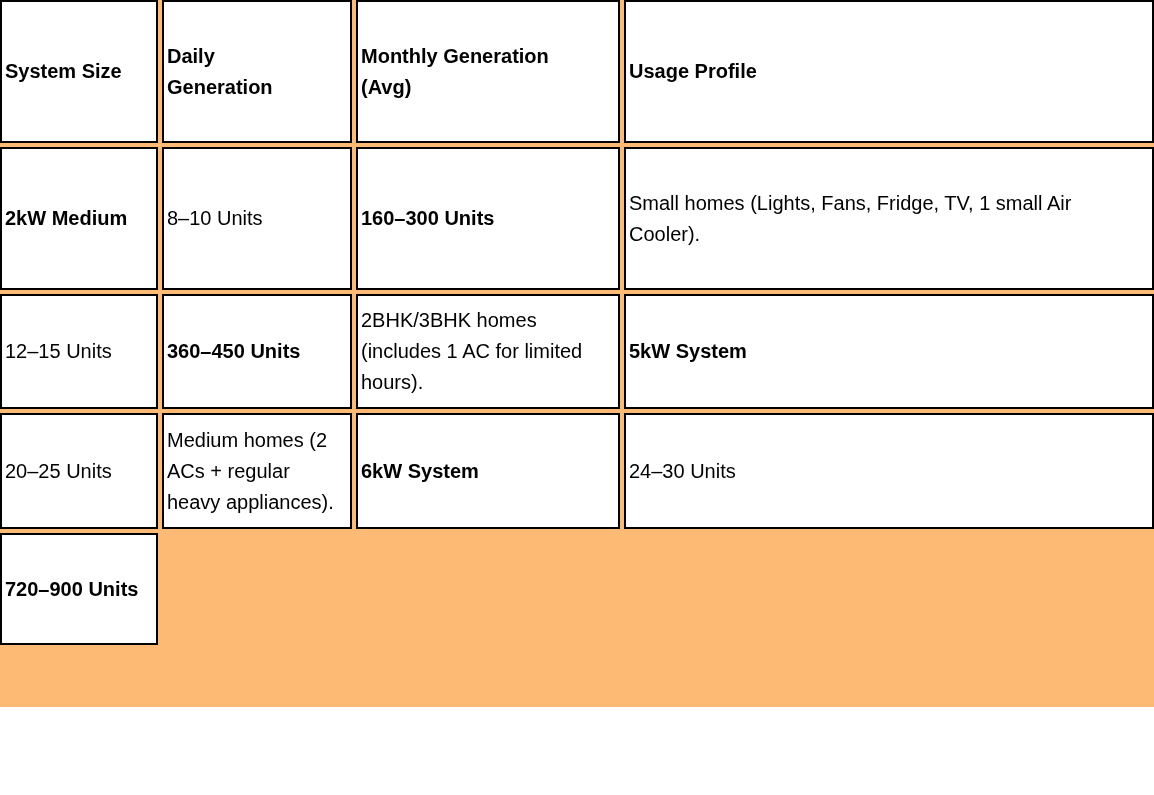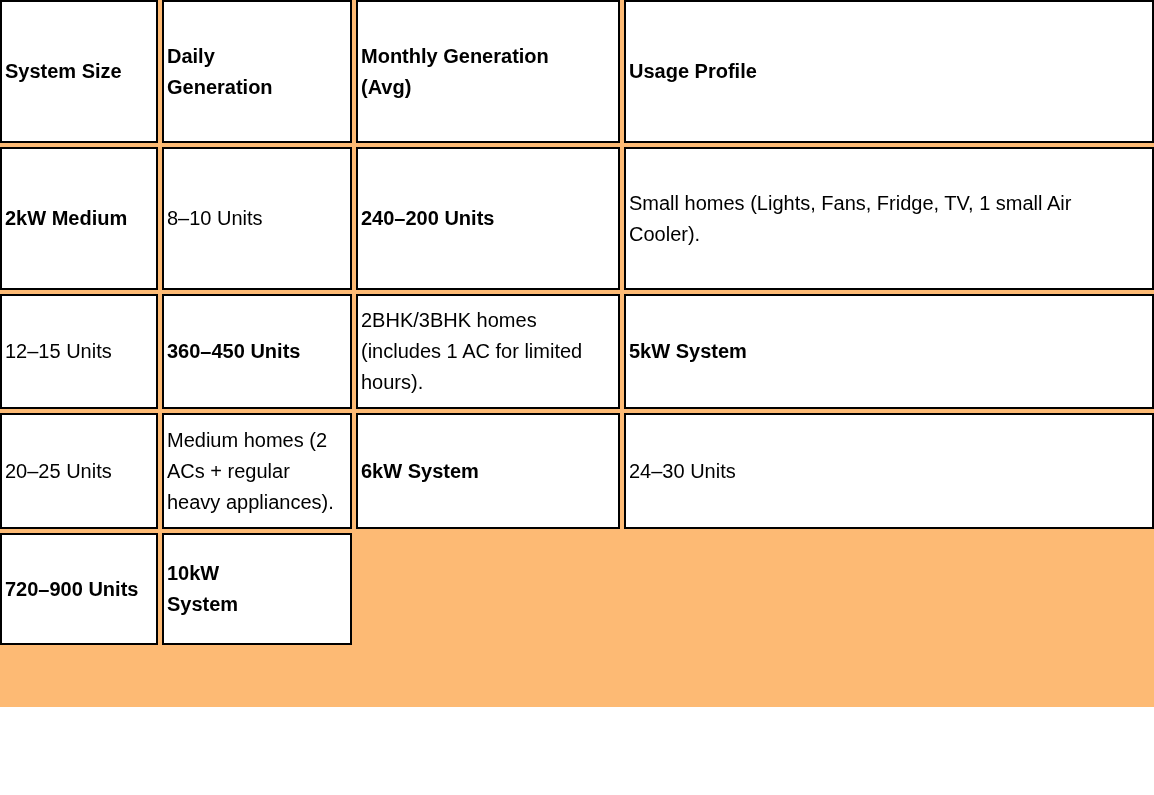--- a/index.html
+++ b/index.html
@@ -51,21 +51,21 @@
     <span>Usage Profile</span>
   </div>
 
   <div class="cell bold">
     <span>2kW Medium</span>
   </div>
   <div class="cell">
     <span>8–10 Units</span>
   </div>
   <div class="cell bold">
-    <span>240–200 Units</span>
+    <span>160–300 Units</span>
   </div>
   <div class="cell">
     <span>Small homes (Lights, Fans, Fridge, TV, 1 small Air
 Cooler).</span>
   </div>
 
   <div class="cell">
     <span>12–15 Units</span>
   </div>
   <div class="cell bold">
@@ -88,18 +88,14 @@
   <div class="cell bold">
     <span>6kW System</span>
   </div>
   <div class="cell">
     <span>24–30 Units</span>
   </div>
   <div class="cell bold">
     <span>720–900 Units</span>
   </div>
 
-  <div class="cell bold">
-    <span>10kW
-System</span>
-  </div>
 
 </div>
 
 </body></html>

